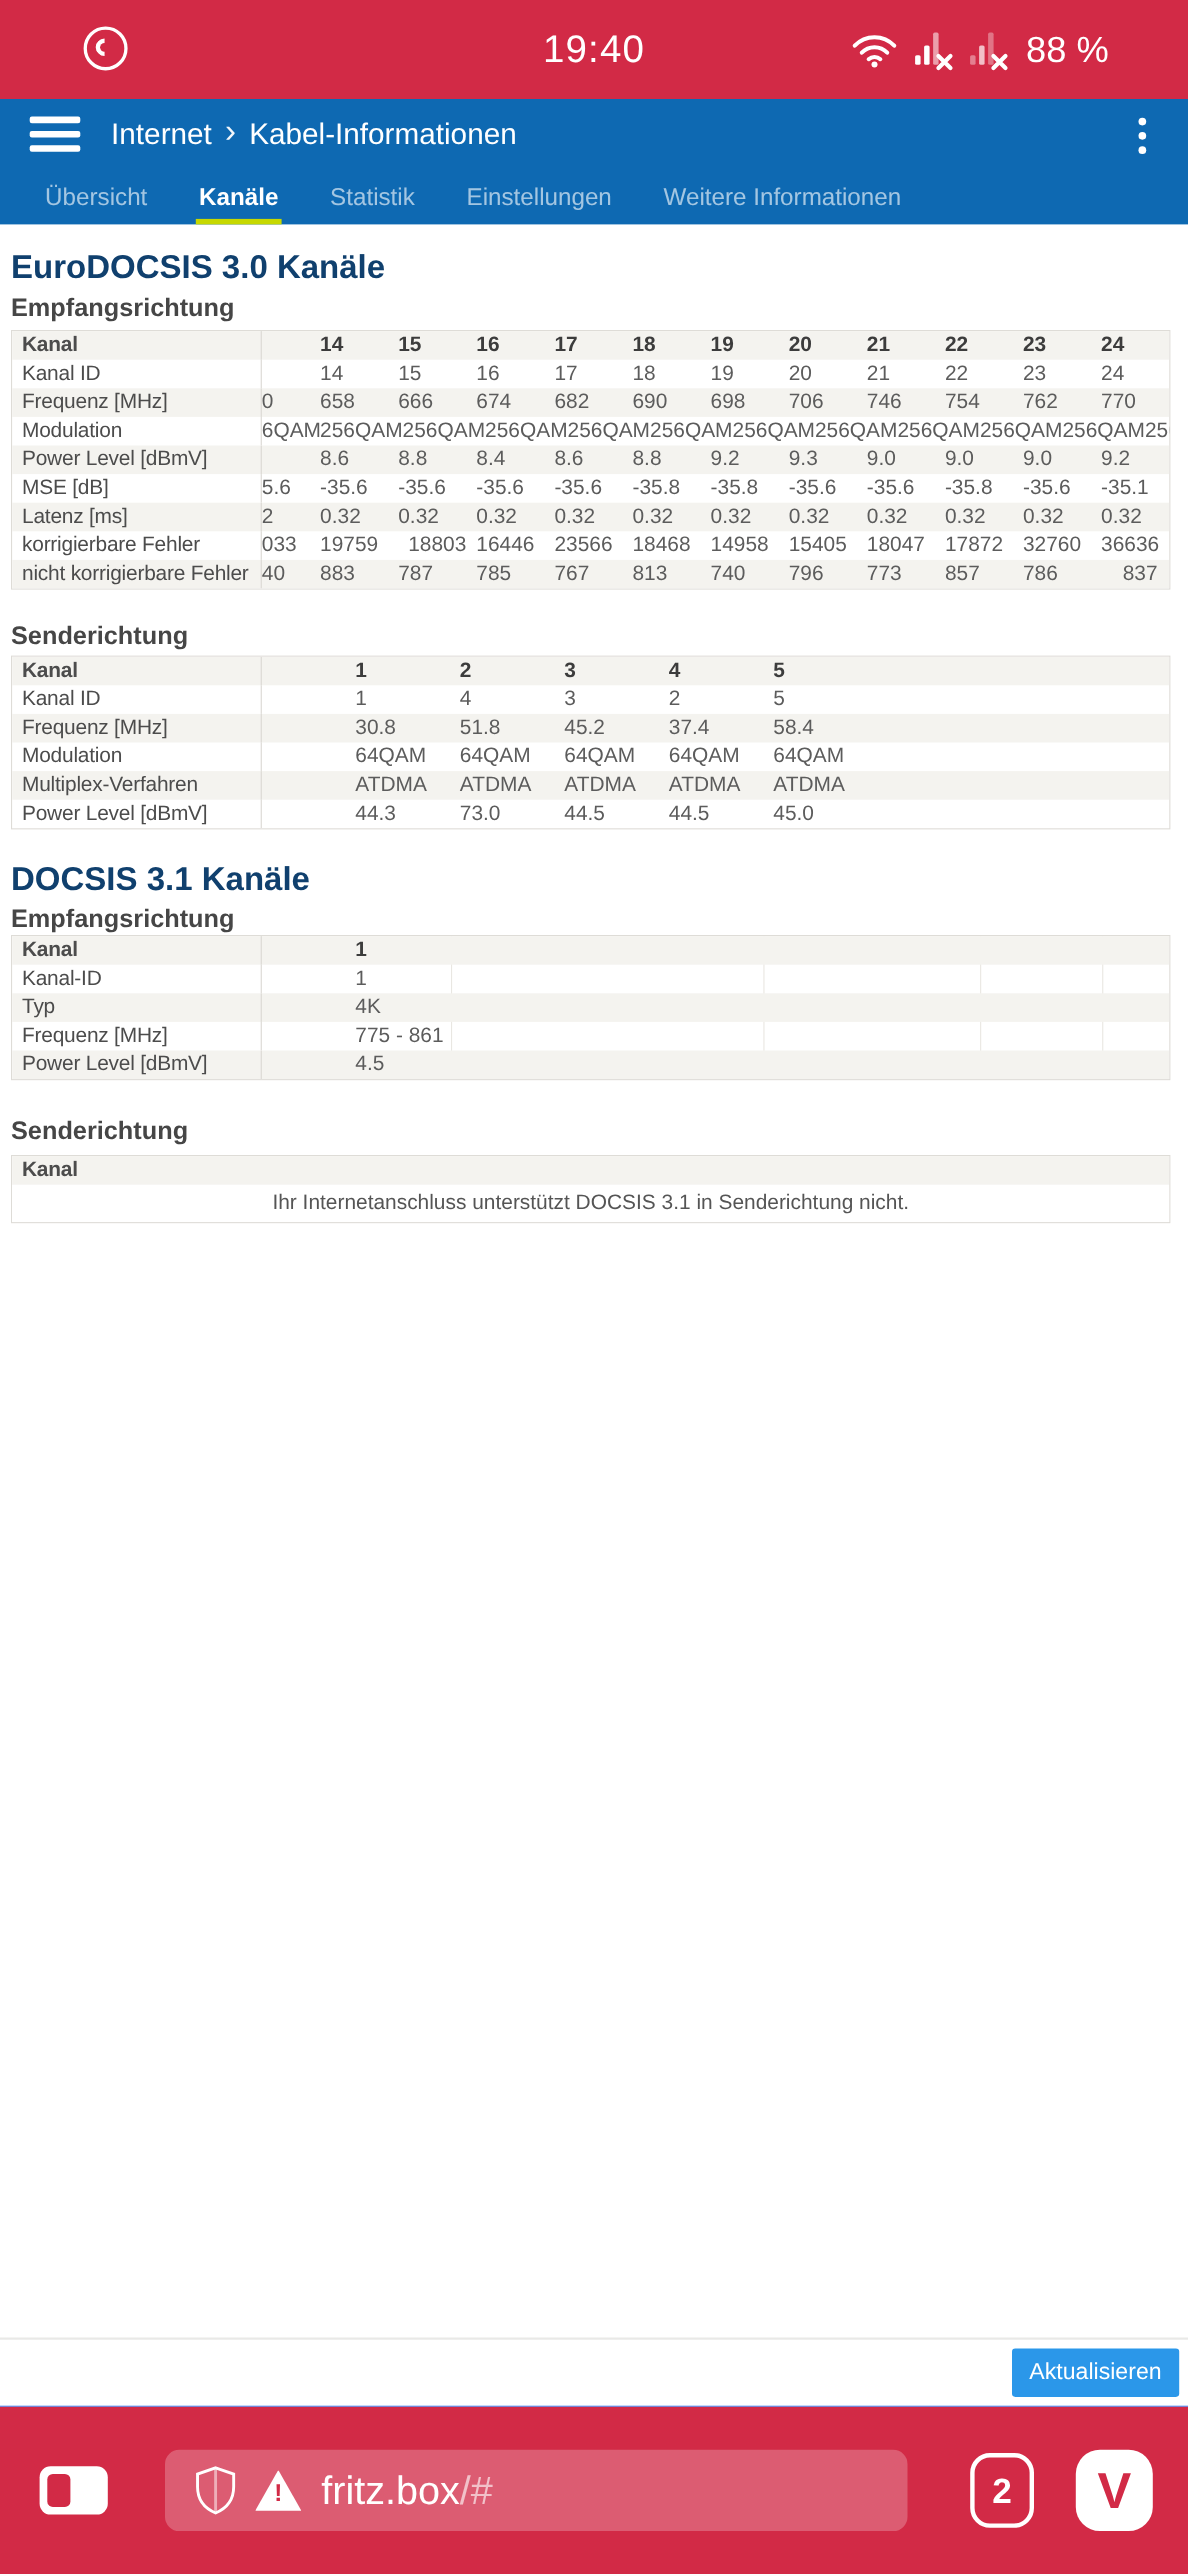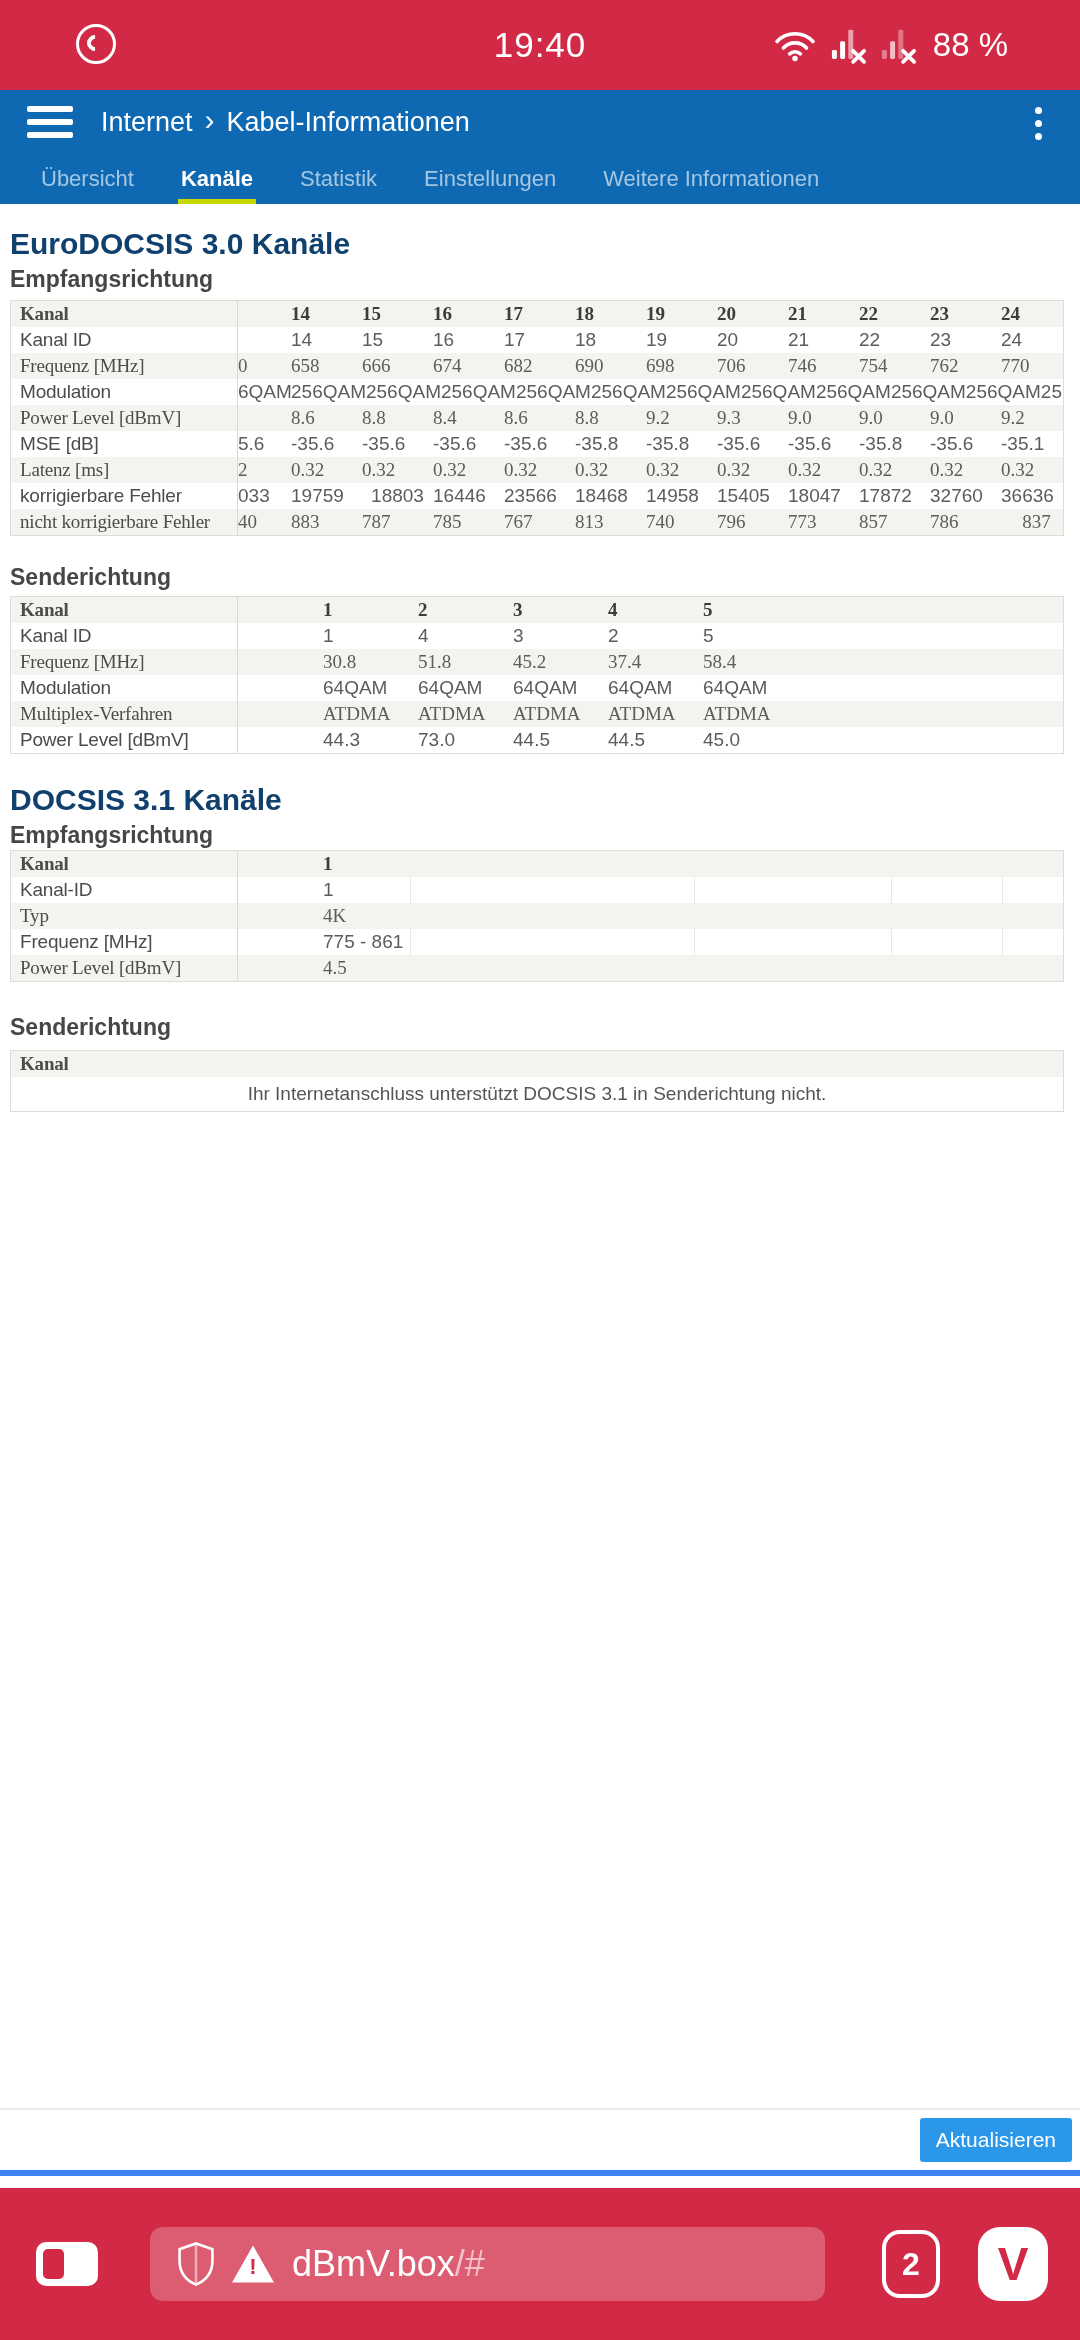--- a/index.html
+++ b/index.html
@@ -32,31 +32,31 @@
   .content{padding:0 16px 0 10px;}
   h2.sec{margin:24px 0 0 0;font-size:30px;line-height:32px;color:#10406e;font-weight:700;}
   h3.sub{margin:6px 0 0 0;font-size:23px;line-height:26px;color:#464646;font-weight:700;}
   h3.sub.gap{margin-top:28px;}
   h3.sub.gap2{margin-top:32px;}
   .tbl{position:relative;margin-top:8px;border:1px solid #dedcd7;background:#fff;font-size:19px;color:#5c5c5c;overflow:hidden;}
   .tbl.mt6{margin-top:6px;}
   .tbl.mt0{margin-top:2px;}
   .tbl.mt10{margin-top:10px;}
   .trow{display:flex;align-items:center;height:26px;white-space:nowrap;position:relative;z-index:1;}
-  .trow.striped{background:#f4f3ef;font-family:Liberation Serif, serif;}
+  .trow.striped{background:#f4f3ef;}
   .trow.thead{font-weight:700;color:#3c3c3c;}
   .lbl{flex:0 0 227px;box-sizing:border-box;padding-left:9px;align-self:stretch;display:flex;align-items:center;border-right:1px solid #dad8d3;color:#4c4c4c;letter-spacing:-0.2px;overflow:hidden;}
   .tbl.nolbl .lbl{border-right:none;flex:1 1 auto;}
   .cell{box-sizing:border-box;overflow:visible;}
   .cell.clip{overflow:hidden;}
   .gapcell{align-self:stretch;}
   .msgrow{height:34px;display:flex;align-items:center;justify-content:center;font-size:19px;color:#555;background:#fff;}
   .vline{position:absolute;top:0;bottom:0;width:1px;background:#e9e7e2;z-index:0;}
   
-  .refreshbar{position:absolute;left:0;right:0;bottom:164px;height:60px;background:#fff;border-top:2px solid #e9e9e7;border-bottom:6px solid #3b82f6;}
+  .refreshbar{position:absolute;left:0;right:0;bottom:152px;height:60px;background:#fff;border-top:2px solid #e9e9e7;border-bottom:1px solid #3b82f6;}
   .btn-refresh{position:absolute;right:8px;top:8px;height:44px;padding:0 16px;background:#2b97e9;color:#fff;border:none;border-radius:3px;font-size:21px;font-family:inherit;cursor:pointer;}
   
   .browserbar{position:absolute;left:0;right:0;bottom:0;height:152px;background:#d22a46;display:flex;align-items:center;}
   .panel-icon{position:relative;margin-left:36px;width:62px;height:44px;background:#fff;border-radius:10px;cursor:pointer;}
   .panel-icon i{position:absolute;left:7px;top:7px;bottom:7px;width:21px;background:#d22a46;border-radius:5px;}
   .addrpill{position:relative;margin-left:52px;width:675px;height:74px;background:rgba(255,255,255,.24);border-radius:13px;display:flex;align-items:center;cursor:text;}
   .shield{margin-left:26px;}
   .warn{position:relative;width:42px;height:37px;margin-left:16px;background:#fff;-webkit-clip-path:polygon(50% 0,100% 100%,0 100%);clip-path:polygon(50% 0,100% 100%,0 100%);}
   .warn span{position:absolute;left:50%;top:58%;transform:translate(-50%,-50%);color:#d22a46;font-size:22px;font-weight:700;}
   .url{margin-left:18px;font-size:36px;color:#fff;white-space:nowrap;}
@@ -377,21 +377,21 @@
       </div>
     <div class="addrpill">
       <svg class="shield" width="40" height="46" viewBox="0 0 24 28" fill="none" stroke="#fff" stroke-width="1.6">
         <path d="M12 1.5 L22 5 V12 C22 19 18 24 12 26.5 C6 24 2 19 2 12 V5 Z"></path>
         <path d="M12 1.5 L12 26.5" opacity=".5"></path>
       </svg>
       <div class="warn">
           <span>!</span>
         </div>
       <div class="url">
-        <span>dBmV.box</span><span class="path">/#</span>
+        <span>fritz.box</span><span class="path">/#</span>
       </div>
     </div>
     <div class="tabcount">
       <span>2</span>
     </div>
     <div class="vivaldi">
         <span>V</span>
       </div>
   </div>
 

